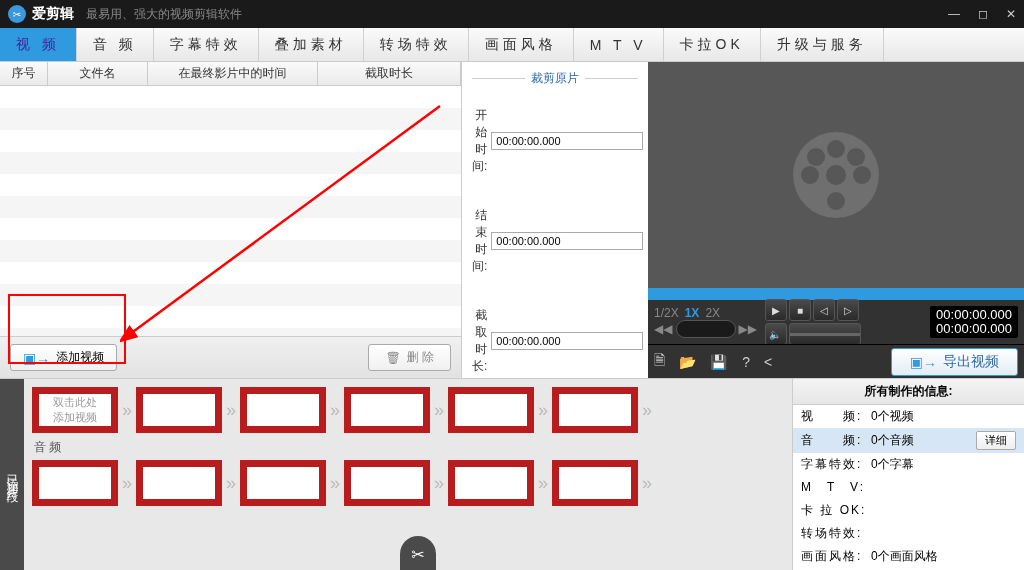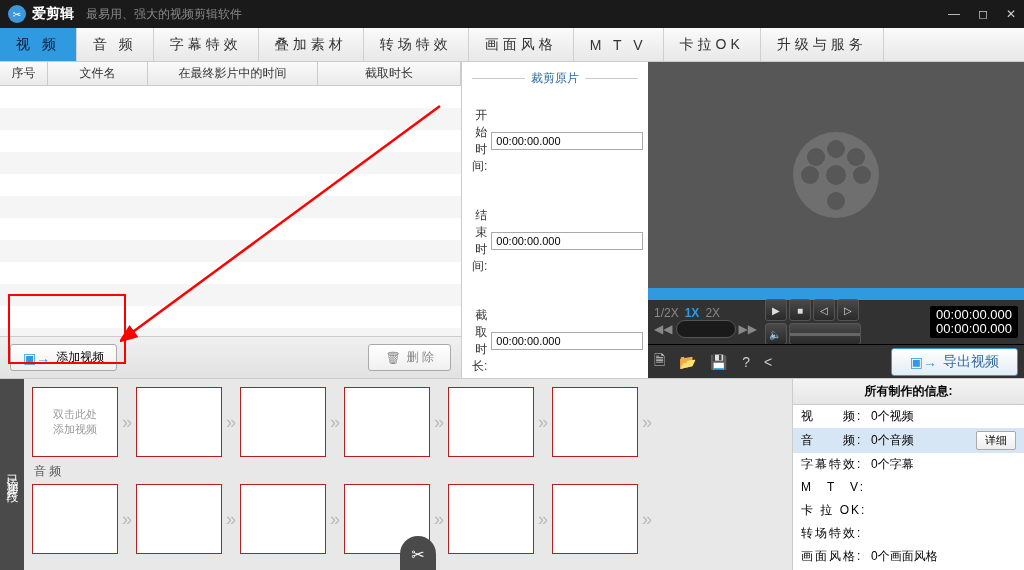--- a/index.html
+++ b/index.html
@@ -5,21 +5,21 @@
 *{margin:0;padding:0;box-sizing:border-box;font-family:"Microsoft YaHei",sans-serif;font-size:12px}
 body{background:#fff;width:1024px;height:570px;overflow:hidden}
 .titlebar{height:28px;background:#1a1a1a;display:flex;align-items:center;color:#fff;padding:0 8px}
 .titlebar .logo{width:18px;height:18px;border-radius:50%;background:#3c98db;margin-right:6px;display:flex;align-items:center;justify-content:center;font-size:10px}
 .titlebar .appname{font-size:14px;font-weight:bold;margin-right:12px}
 .titlebar .slogan{color:#888;font-size:12px}
 .titlebar .winctrl{margin-left:auto;display:flex;gap:18px;color:#ccc;font-size:14px}
 .titlebar .winctrl span{cursor:pointer}
 .tabbar{height:34px;background:linear-gradient(#fafafa,#e8e8e8);display:flex;border-bottom:1px solid #ccc}
 .tab{padding:0 16px;display:flex;align-items:center;font-size:14px;letter-spacing:4px;color:#333;border-right:1px solid #d0d0d0;cursor:pointer}
-.tab.active{background:#2f9ae0;color:#0f172a}
+.tab.active{background:#2f9ae0;color:#4c1d95}
 .workrow{display:flex;height:316px}
 .leftpane{width:462px;border-right:1px solid #ccc;display:flex;flex-direction:column}
 .tblhead{height:24px;background:linear-gradient(#fafafa,#eaeaea);display:flex;border-bottom:1px solid #ccc}
 .tblhead div{border-right:1px solid #ccc;display:flex;align-items:center;justify-content:center;color:#333}
 .tblbody{flex:1;background:#fff;position:relative;background:repeating-linear-gradient(#fff,#fff 22px,#f5f5f5 22px,#f5f5f5 44px)}
 .arrow{position:absolute;top:10px;left:120px;pointer-events:none}
 .actbar{height:42px;background:linear-gradient(#f0f0f0,#e2e2e2);border-top:1px solid #ccc;display:flex;align-items:center;padding:0 10px}
 .addbtn{background:linear-gradient(#fff,#f0f0f0);border:1px solid #aaa;border-radius:3px;padding:4px 12px;display:flex;align-items:center;gap:6px;cursor:pointer}
 .addbtn .ico{color:#2f9ae0;font-size:14px}
 .delbtn{margin-left:auto;background:linear-gradient(#fff,#f0f0f0);border:1px solid #aaa;border-radius:3px;padding:4px 16px;display:flex;align-items:center;gap:6px;color:#888;cursor:pointer}
@@ -56,21 +56,21 @@
 .timecodes div{font-size:13px;line-height:1.1}
 .toolbar2{height:34px;background:#323232;display:flex;align-items:center;padding:0 6px;gap:14px;color:#ccc;border-top:1px solid #000}
 .toolbar2 span{cursor:pointer;font-size:14px}
 .export{margin-left:auto;background:linear-gradient(#fff,#e4ecf4);border:1px solid #2f9ae0;border-radius:3px;padding:4px 18px;color:#2f6aa8;display:flex;align-items:center;gap:6px;font-size:14px;cursor:pointer}
 .bottom{display:flex;height:192px;border-top:1px solid #ccc}
 .cliparea{flex:1;background:#e8e8e8;display:flex}
 .vtab{width:24px;background:#4a4a4a;color:#fff;writing-mode:vertical-rl;text-orientation:upright;display:flex;align-items:center;justify-content:center;letter-spacing:4px;font-size:12px}
 .clips{flex:1;padding:8px;overflow:hidden}
 .cliprow{display:flex;align-items:center;gap:4px;margin-bottom:6px}
 .rowlbl{font-size:12px;color:#555;margin:2px 0 4px 2px}
-.clip{width:86px;height:70px;background:#fff;border:1px solid #b91c1c;display:flex;align-items:center;justify-content:center;color:#999;font-size:11px;text-align:center;line-height:1.4}
+.clip{width:86px;height:46px;background:#fff;border:7px solid #b91c1c;display:flex;align-items:center;justify-content:center;color:#999;font-size:11px;text-align:center;line-height:1.4}
 .arrc{color:#bbb;font-size:18px}
 .scis{position:absolute;left:400px;bottom:-2px;width:36px;height:36px;border-radius:50% 50% 0 0;background:#4a4a4a;color:#fff;display:flex;align-items:center;justify-content:center;font-size:16px}
 .infopane{width:232px;background:#fff;border-left:1px solid #ccc;display:flex;flex-direction:column}
 .infohdr{background:linear-gradient(#f4f4f4,#e6e6e6);text-align:center;padding:4px;font-weight:bold;border-bottom:1px solid #ccc}
 .infolist{flex:1;overflow:auto}
 .irow{display:flex;padding:3px 8px;align-items:center}
 .irow.hl{background:#d6e6f5}
 .irow .k{width:70px;letter-spacing:2px}
 .irow .v{flex:1}
 .dbtn{border:1px solid #aaa;background:linear-gradient(#fff,#eee);border-radius:2px;padding:1px 8px;font-size:11px;cursor:pointer}

